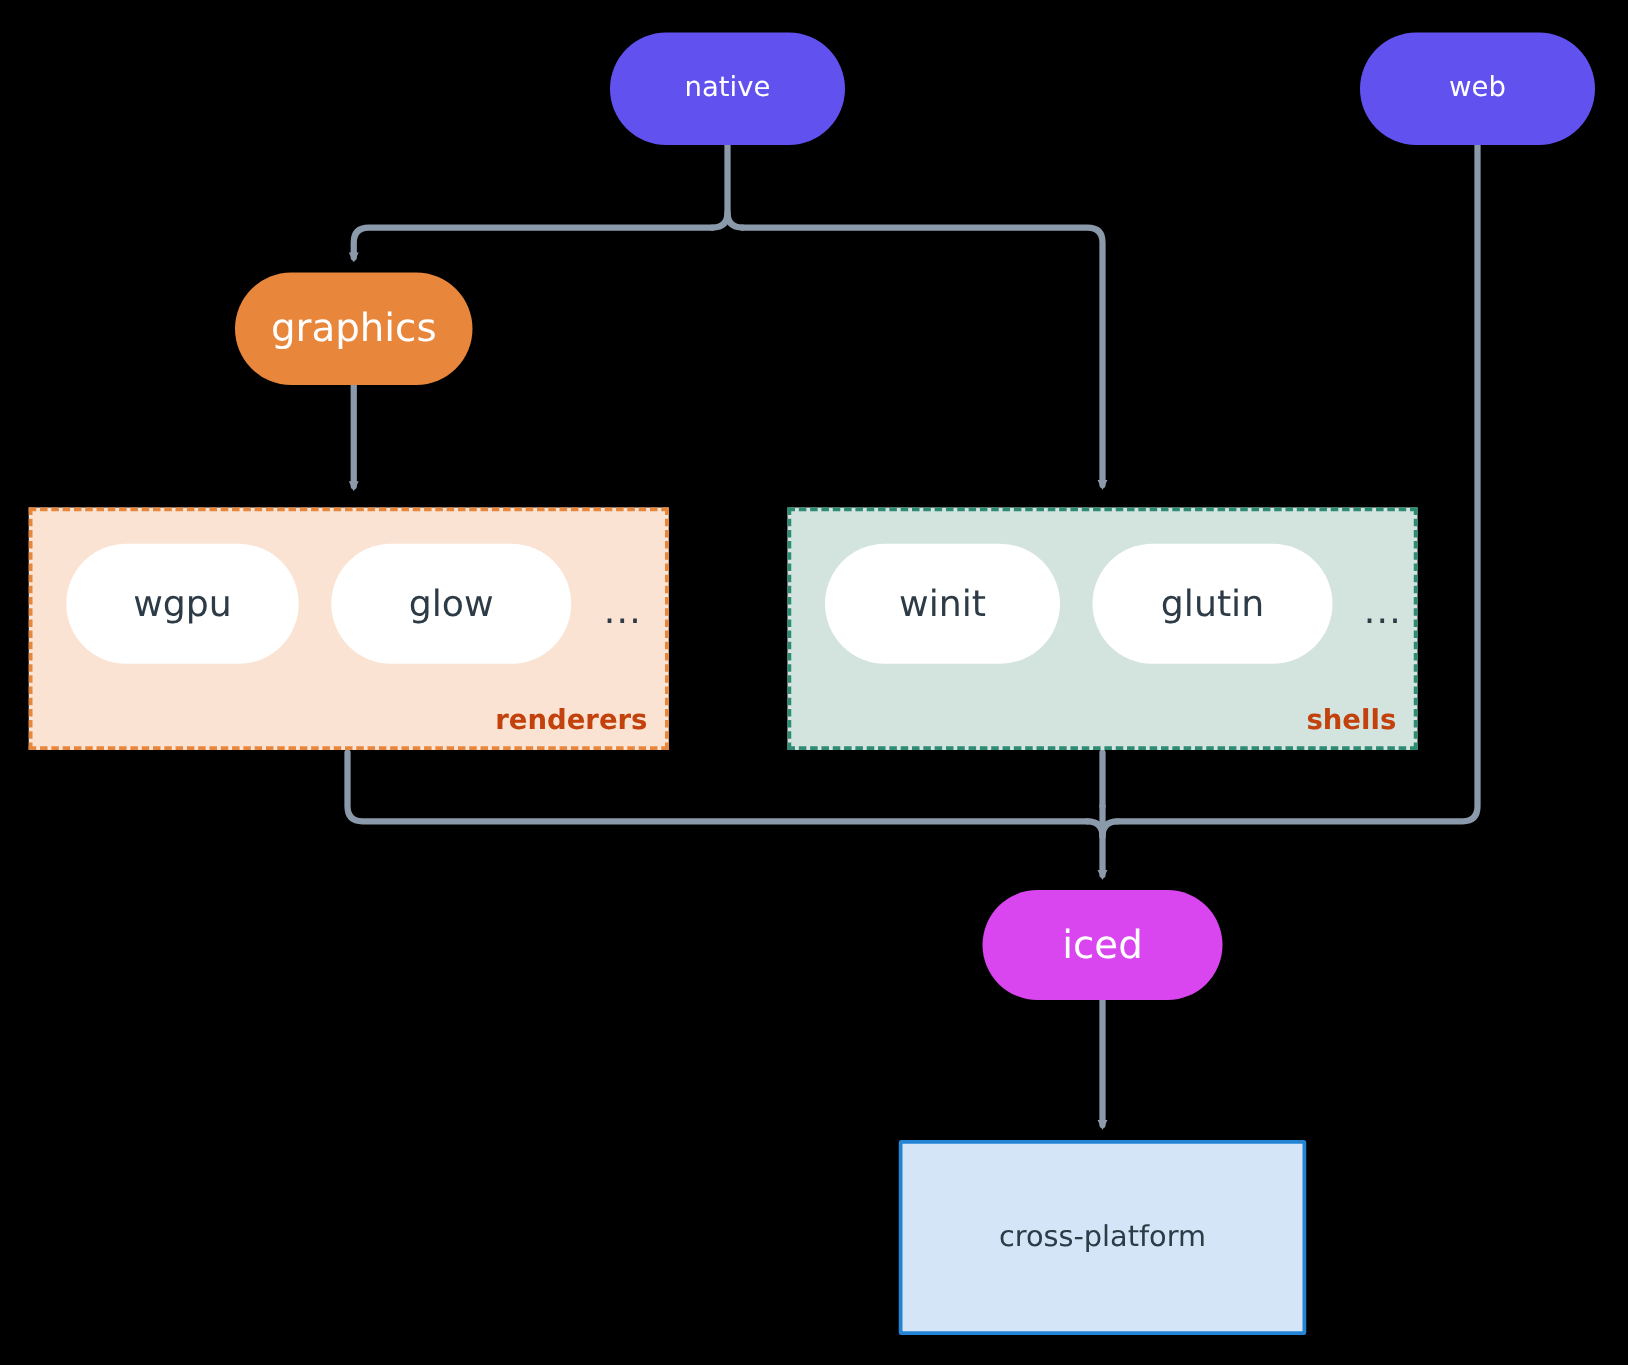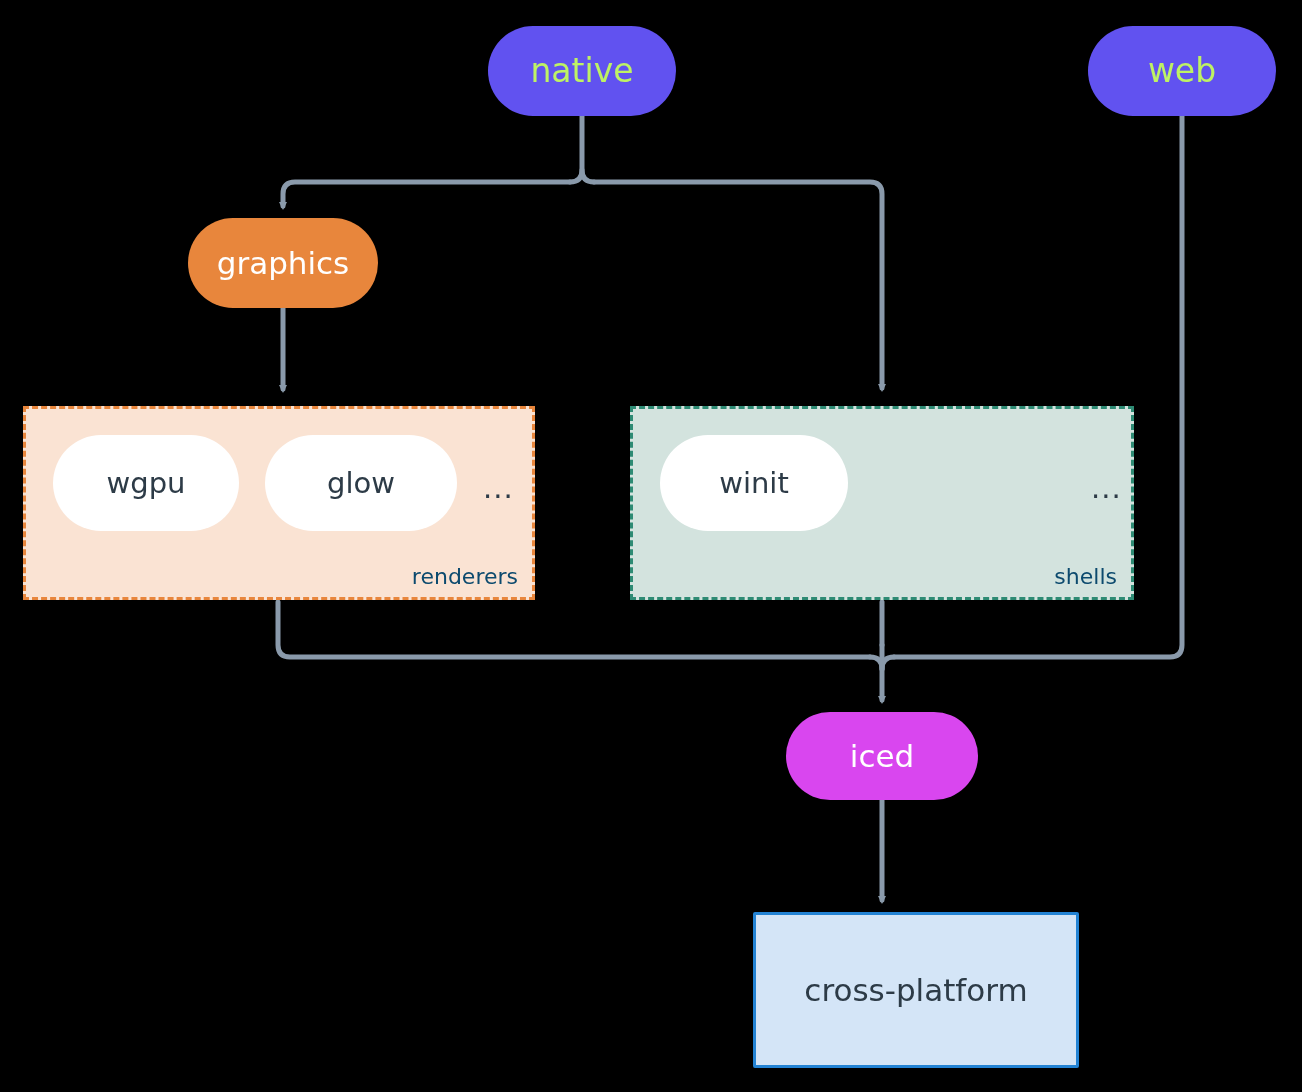--- a/index.html
+++ b/index.html
@@ -30,60 +30,60 @@
     justify-content: center;
     box-sizing: border-box;
     text-align: center;
     line-height: 1.25;
   }
   .pill {
     border-radius: 999px;
   }
   .node-native, .node-web {
     background: #6152F0;
-    color: #bef264;
-    font-size: 33px;
+    color: #ffffff;
+    font-size: 22px;
   }
   .node-graphics {
     background: #E8863C;
     color: #FFFFFF;
     font-size: 31px;
   }
   .node-iced {
     background: #d946ef;
     color: #FFFFFF;
     font-size: 31px;
   }
   .node-app {
     background: #D4E5F7;
     border: 3px solid #2383D4;
     color: #2D3B47;
-    font-size: 31px;
+    font-size: 23px;
     flex-direction: column;
     border-radius: 2px;
-    margin-left: 34px;
   }
   .group {
     position: absolute;
     box-sizing: border-box;
   }
   .group-renderers {
     background: #FAE3D3;
     border: 3px dashed #E8863C;
   }
   .group-shells {
     background: #D3E3DE;
     border: 3px dashed #2E8B74;
   }
   .group-label {
     position: absolute;
     right: 14px;
     bottom: 8px;
     font-size: 22px;
-    color: #0c4a6e;
+    color: #c2410c;
+    font-weight: bold;
   }
   .leaf {
     position: absolute;
     display: flex;
     align-items: center;
     justify-content: center;
     background: #FFFFFF;
     color: #2D3B47;
     border-radius: 999px;
     font-size: 29px;
@@ -150,20 +150,23 @@
       <span>glow</span>
     </div>
     <span class="ellipsis" style="left:457px; top:62px;">...</span>
     <span class="group-label">renderers</span>
   </div>
 
   <div class="group group-shells" style="left:630px; top:406px; width:504px; height:194px;padding-left:34px;">
     <div class="leaf" style="left:27px; top:26px; width:188px; height:96px;">
       <span>winit</span>
     </div>
+    <div class="leaf" style="left:241px; top:26px; width:192px; height:96px;">
+      <span>glutin</span>
+    </div>
     <span class="ellipsis" style="left:458px; top:62px;">...</span>
     <span class="group-label">shells</span>
   </div>
 
   <div class="node pill node-iced" style="left:786px; top:712px; width:192px; height:88px;">
     <span>iced</span>
   </div>
 
   <div class="node node-app" style="left:719px; top:912px; width:326px; height:156px;">
     <span>cross-platform</span>

